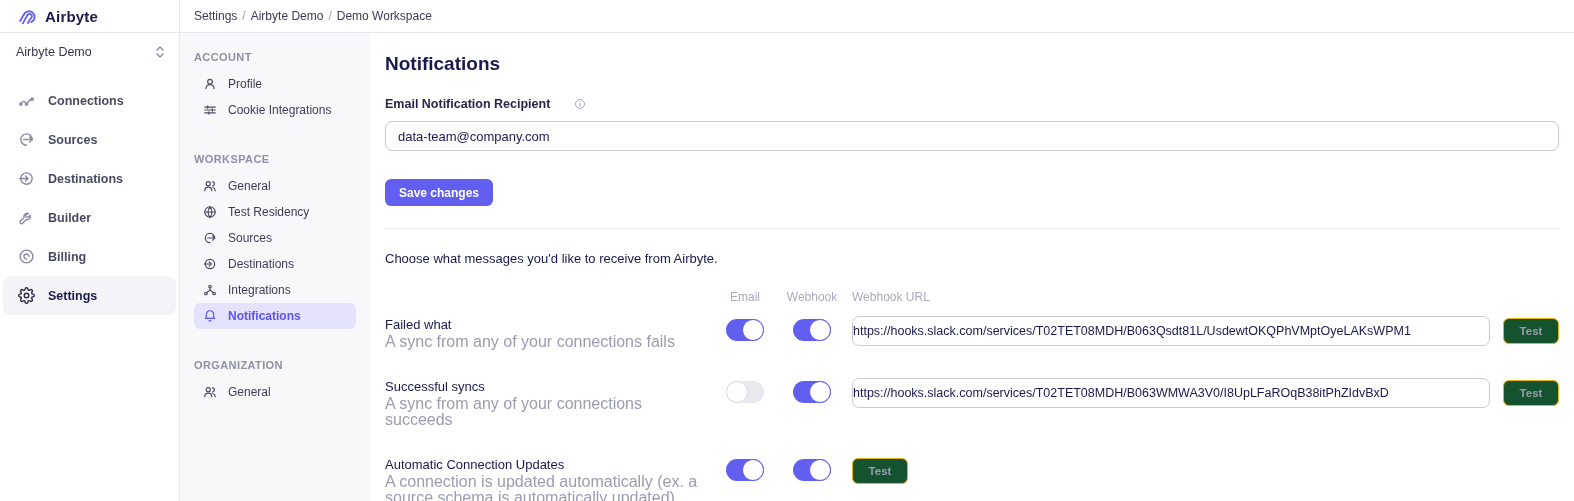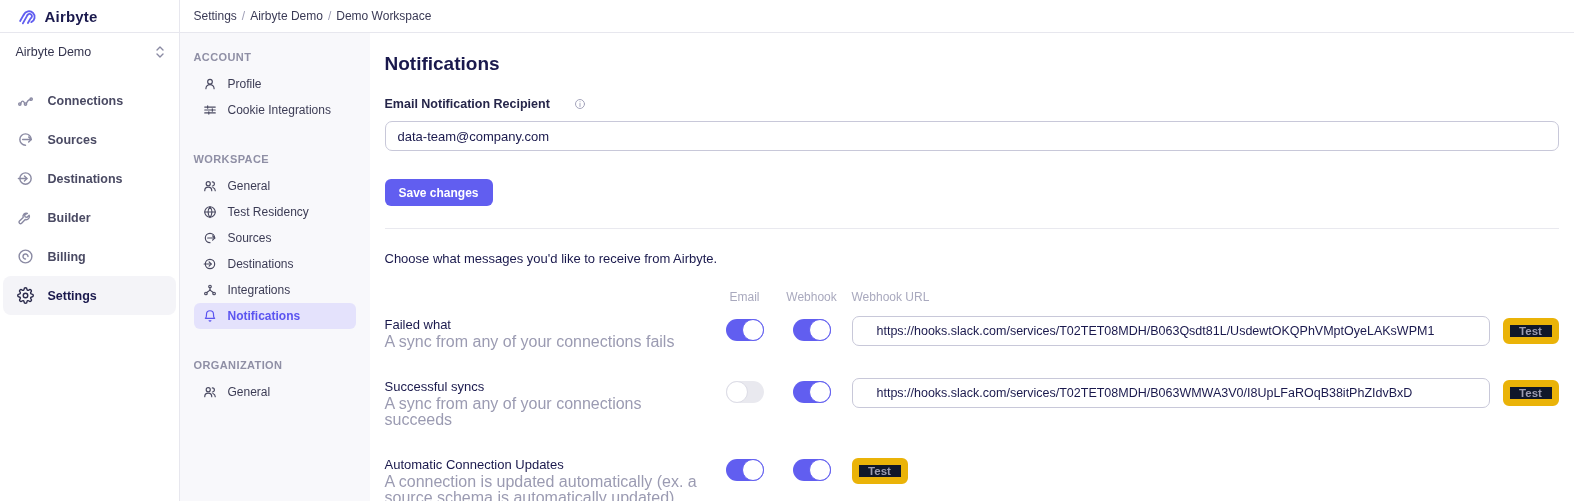--- a/index.html
+++ b/index.html
@@ -1,17 +1,17 @@
 <!DOCTYPE html>
 <html><head>
 <meta charset="utf-8">
 <style>
   * { margin:0; padding:0; box-sizing:border-box; }
   html,body { width:1574px; height:501px; font-family:"Liberation Sans", sans-serif; background:#fff; overflow:hidden; }
-  .app { display:flex; width:1574px; height:501px;justify-content:center; }
+  .app { display:flex; width:1574px; height:501px; }
 
   
   .sidebar { width:180px; flex:none; border-right:1px solid #E7E7EE; display:flex; flex-direction:column; background:#fff; }
   .logo-row { height:33px; display:flex; align-items:center; padding:0 16px; border-bottom:1px solid #E7E7EE; }
   .logo { display:flex; align-items:center; gap:7px; }
   .logo-text { font-size:15px; font-weight:bold; color:#1A194D; letter-spacing:.2px; }
   .ws-select { height:30px; display:flex; align-items:center; justify-content:space-between; padding:0 14px 0 16px; margin-top:4px; cursor:pointer; }
   .ws-select span { font-size:12.5px; color:#33334D; }
   .nav { margin-top:14px; display:flex; flex-direction:column; }
   .nav-item { display:flex; align-items:center; gap:13px; height:39px; padding:0 14px; margin:0 3px; border-radius:8px; cursor:pointer; }
@@ -61,22 +61,22 @@
 
   .notif-rows { display:flex; flex-direction:column; }
   .notif-row { display:flex; align-items:flex-start; margin-top:13px; margin-bottom:15px; }
   .notif-row:first-child { margin-top:12px; }
   .row-title { font-size:13px; color:#1A194D; line-height:17px; }
   .row-desc { font-size:16px; color:#9B9BB2; line-height:16px; margin-top:1px; }
   .toggle { width:38px; height:22px; border-radius:11px; background:#E9E9EF; position:relative; cursor:pointer; margin-top:3px; flex:none; }
   .toggle.on { background:#615EF0; }
   .toggle .knob { position:absolute; top:0; left:0; width:22px; height:22px; border-radius:50%; background:#fff; border:1px solid #DCDCE6; }
   .toggle.on .knob { left:16px; border-color:#615EF0; }
-  .url-input { width:100%; height:30px; border:1px solid #C8C8D9; border-radius:7px; padding:0 24px; font-size:12.5px; color:#1A194D; font-family:"Liberation Sans", sans-serif; background:#fff; outline:none; }
-  .test-btn { margin-top:2px; width:56px; height:26px; background:#0f172a; border:7px solid #eab308; border-radius:6px; color:#9B9BB0; font-size:11.5px; font-weight:bold; font-family:"Liberation Sans", sans-serif; cursor:pointer; }
+  .url-input { width:100%; height:30px; border:1px solid #C8C8D9; border-radius:7px; padding:0 0; font-size:12.5px; color:#1A194D; font-family:"Liberation Sans", sans-serif; background:#fff; outline:none; }
+  .test-btn { margin-top:2px; width:56px; height:26px; background:#14532d; border:1px solid #eab308; border-radius:6px; color:#9B9BB0; font-size:11.5px; font-weight:bold; font-family:"Liberation Sans", sans-serif; cursor:pointer; }
 
   svg { display:block; }
 </style>
 </head>
 <body>
 
 <div class="app">
 
   <div class="sidebar">
     <div class="logo-row">

